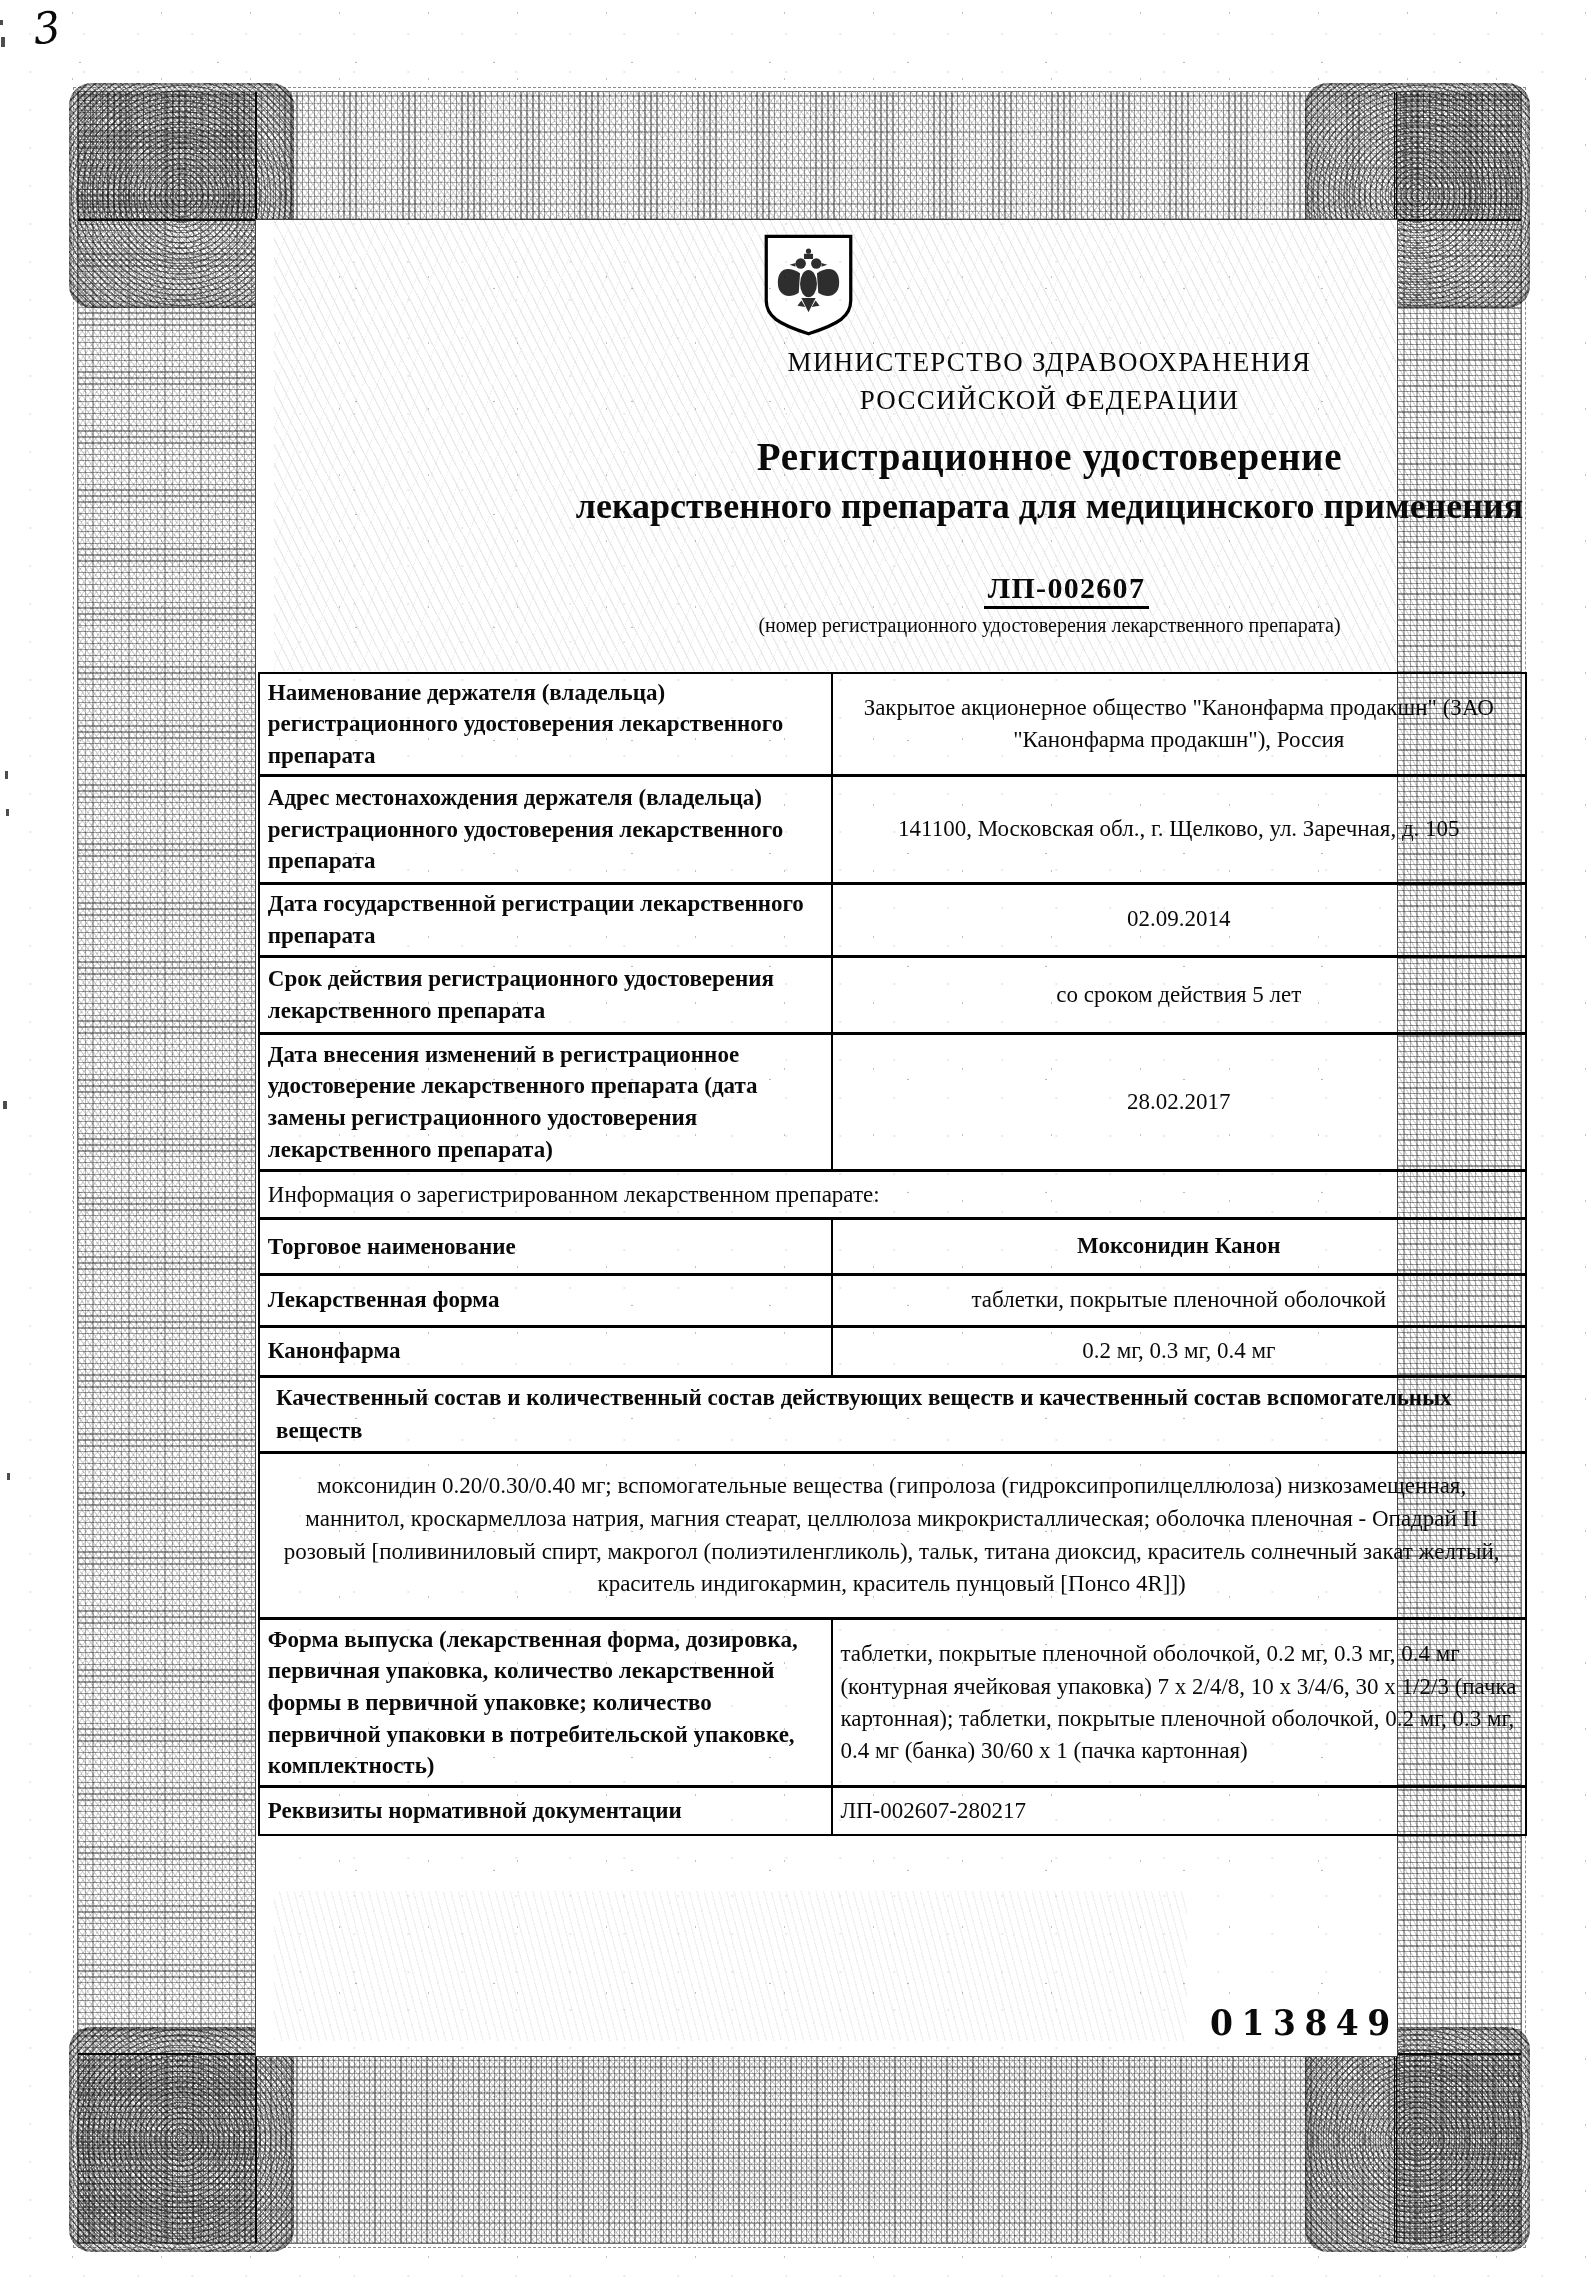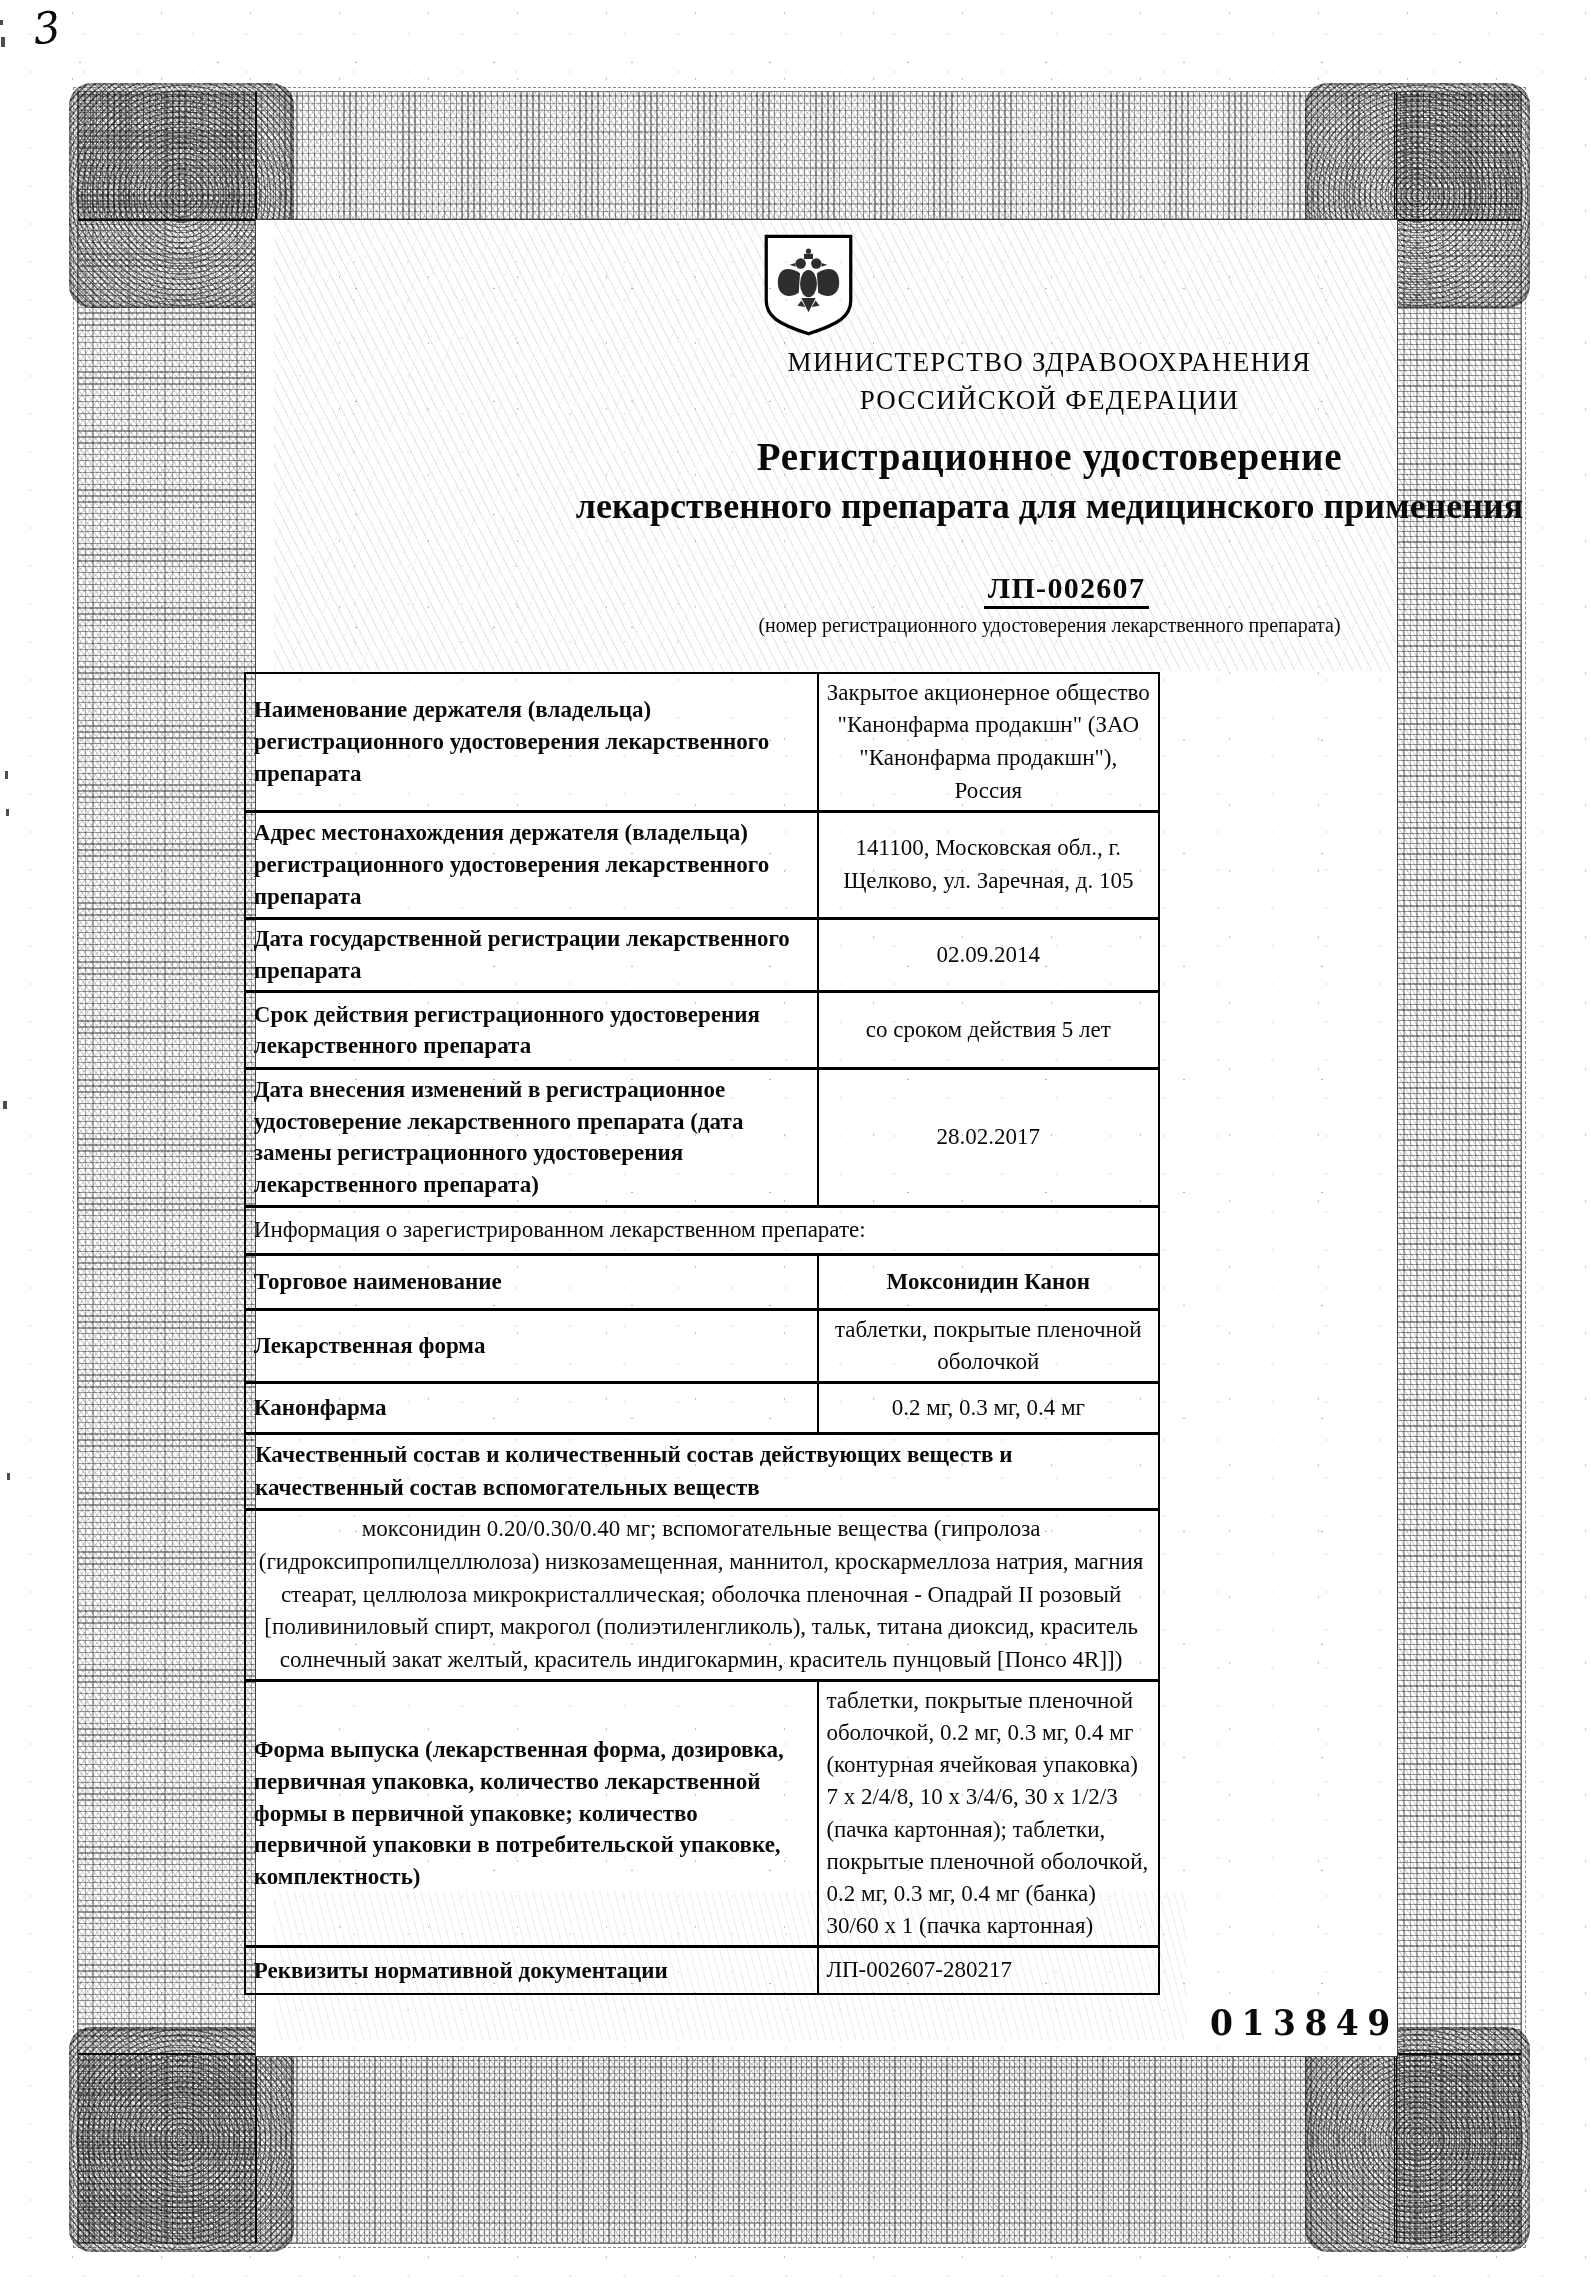--- a/index.html
+++ b/index.html
@@ -70,30 +70,30 @@
   .m1{top:344px;}
   .m2{top:382px;}
   .title1{position:absolute;width:100%;top:434px;font-size:39px;font-weight:bold;letter-spacing:0.7px;}
   .title2{position:absolute;width:100%;top:485px;font-size:36px;font-weight:bold;}
   .regnum-wrap{position:absolute;width:100%;top:571px;}
   .regnum{display:inline-block;font-size:30px;font-weight:bold;letter-spacing:1.3px;
           border-bottom:3.9px solid #000;padding:0 3.9px 1.3px 3.9px;margin-left:34px;}
   .regcap{position:absolute;width:100%;top:614px;font-size:20px;}
 
   
-  table.doc{position:absolute;left:244px;top:672px;width:916px;z-index:10;
+  table.doc{position:absolute;left:258px;top:672px;width:1269px;z-index:10;
     border-collapse:collapse;table-layout:fixed;border:2.6px solid #000;
     font-size:23px;}
   table.doc td{vertical-align:middle;padding:2.6px 7.8px;overflow:hidden;}
   table.doc tr + tr td{border-top:3.3px solid #000;}
   td.lbl{width:555px;font-weight:bold;text-align:left;line-height:1.38;padding-left:10.4px;}
   td.val{border-left:2px solid #000;text-align:center;line-height:1.42;}
   td.val.left{text-align:left;line-height:1.40;}
   td.fullcell{text-align:left;}
-  td.fullcell.headline{font-weight:bold;text-align:left;line-height:1.45;padding-left:9px;}
+  td.fullcell.headline{font-weight:bold;text-align:left;line-height:1.45;padding-left:16px;}
   td.fullcell.para{text-align:center;line-height:1.42;padding-left:6px;}
   td.val.boldval{font-weight:bold;}
   tr.tr0  td{height:89px;} tr.tr1 td{height:99px;} tr.tr2 td{height:65px;}
   tr.tr3  td{height:69px;} tr.tr4 td{height:129px;} tr.tr5 td{height:40px;}
   tr.tr6  td{height:47px;}  tr.tr7 td{height:97px;} tr.tr8 td{height:44px;}
   tr.tr9  td{height:42px;}  tr.tr10 td{height:68px;} tr.tr11 td{height:158px;}
   tr.tr12 td{height:160px;} tr.tr13 td{height:40px;margin-left:39px;}
 
   
   .serial{position:absolute;left:1210px;top:2003px;z-index:10;

